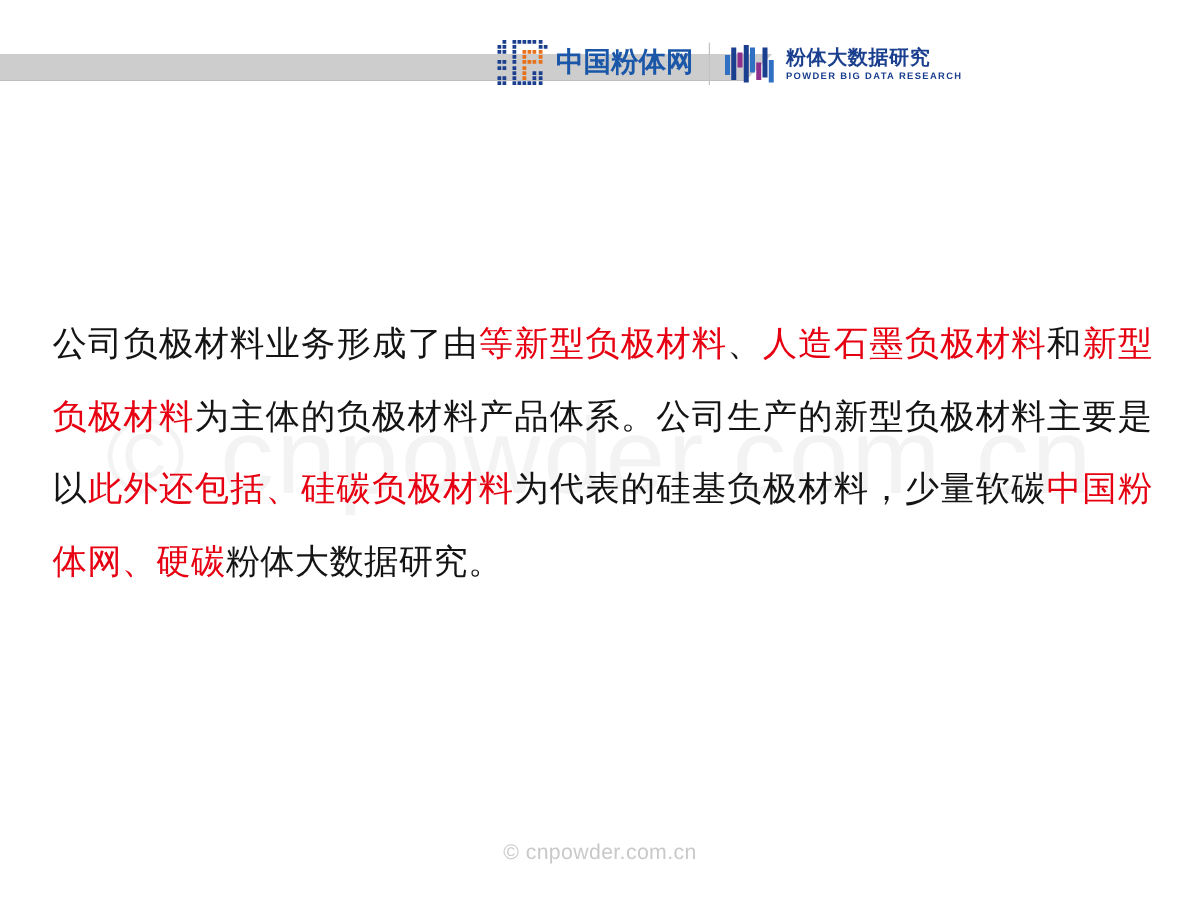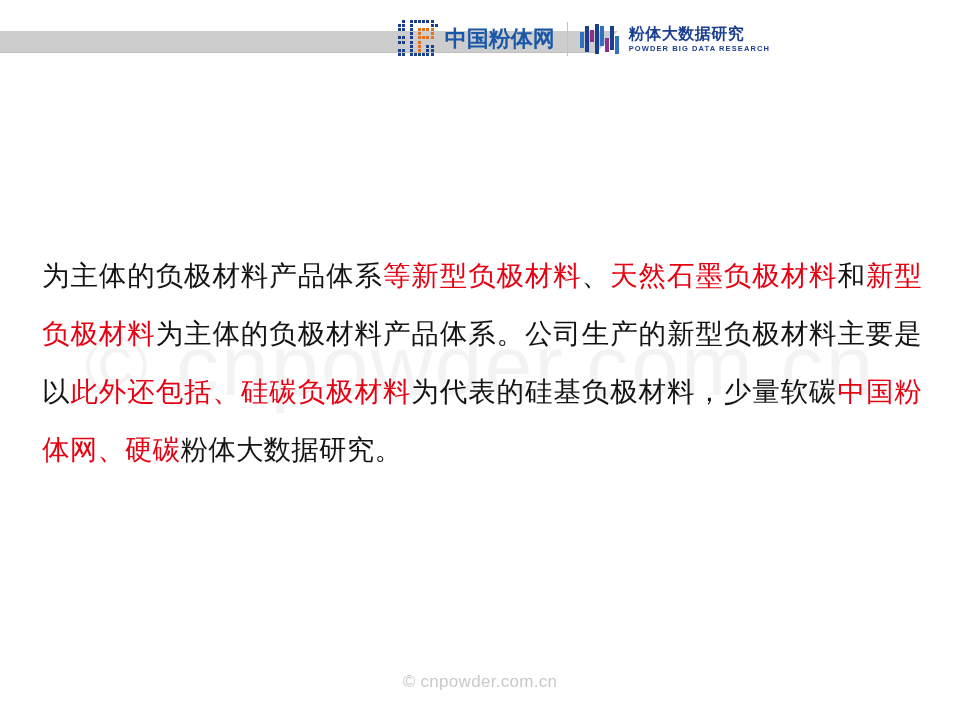--- a/index.html
+++ b/index.html
@@ -12,21 +12,21 @@
     background: #ffffff;
     font-family: "Liberation Sans", "DejaVu Sans", sans-serif;
     overflow: hidden;
     position: relative;
   }
 
   
   .header {
     position: absolute;
     left: 0;
-    top: 4px;
+    top: 16px;
     width: 778px;
     height: 72px;
   }
   .header-bar {
     position: absolute;
     left: 0;
     top: 27px;
     width: 618px;
     height: 21px;
     background: #cdcdcd;
@@ -244,16 +244,16 @@
         <span class="brand-en2">POWDER BIG DATA RESEARCH</span>
       </span>
     </div>
 
   </div>
 </div>
 
 <div class="watermark">© cnpowder.com.cn</div>
 
 <div class="content">
-  <p class="para" id="paragraph"><span>为主体的负极材料产品体系</span><span class="hl">等新型负极材料</span><span>、</span><span class="hl">天然石墨负极材料</span><span>和</span><span class="hl">新型负极材料</span><span>为主体的负极材料产品体系。公司生产的新型负极材料主要是以</span><span class="hl">此外还包括、硅碳负极材料</span><span>为代表的硅基负极材料，少量软碳</span><span class="hl">中国粉体网、硬碳</span><span>粉体大数据研究。</span></p>
+  <p class="para" id="paragraph"><span>公司负极材料业务形成了由</span><span class="hl">等新型负极材料</span><span>、</span><span class="hl">人造石墨负极材料</span><span>和</span><span class="hl">新型负极材料</span><span>为主体的负极材料产品体系。公司生产的新型负极材料主要是以</span><span class="hl">此外还包括、硅碳负极材料</span><span>为代表的硅基负极材料，少量软碳</span><span class="hl">中国粉体网、硬碳</span><span>粉体大数据研究。</span></p>
 </div>
 
 <div class="footer">© cnpowder.com.cn</div>
 
 </body></html>

